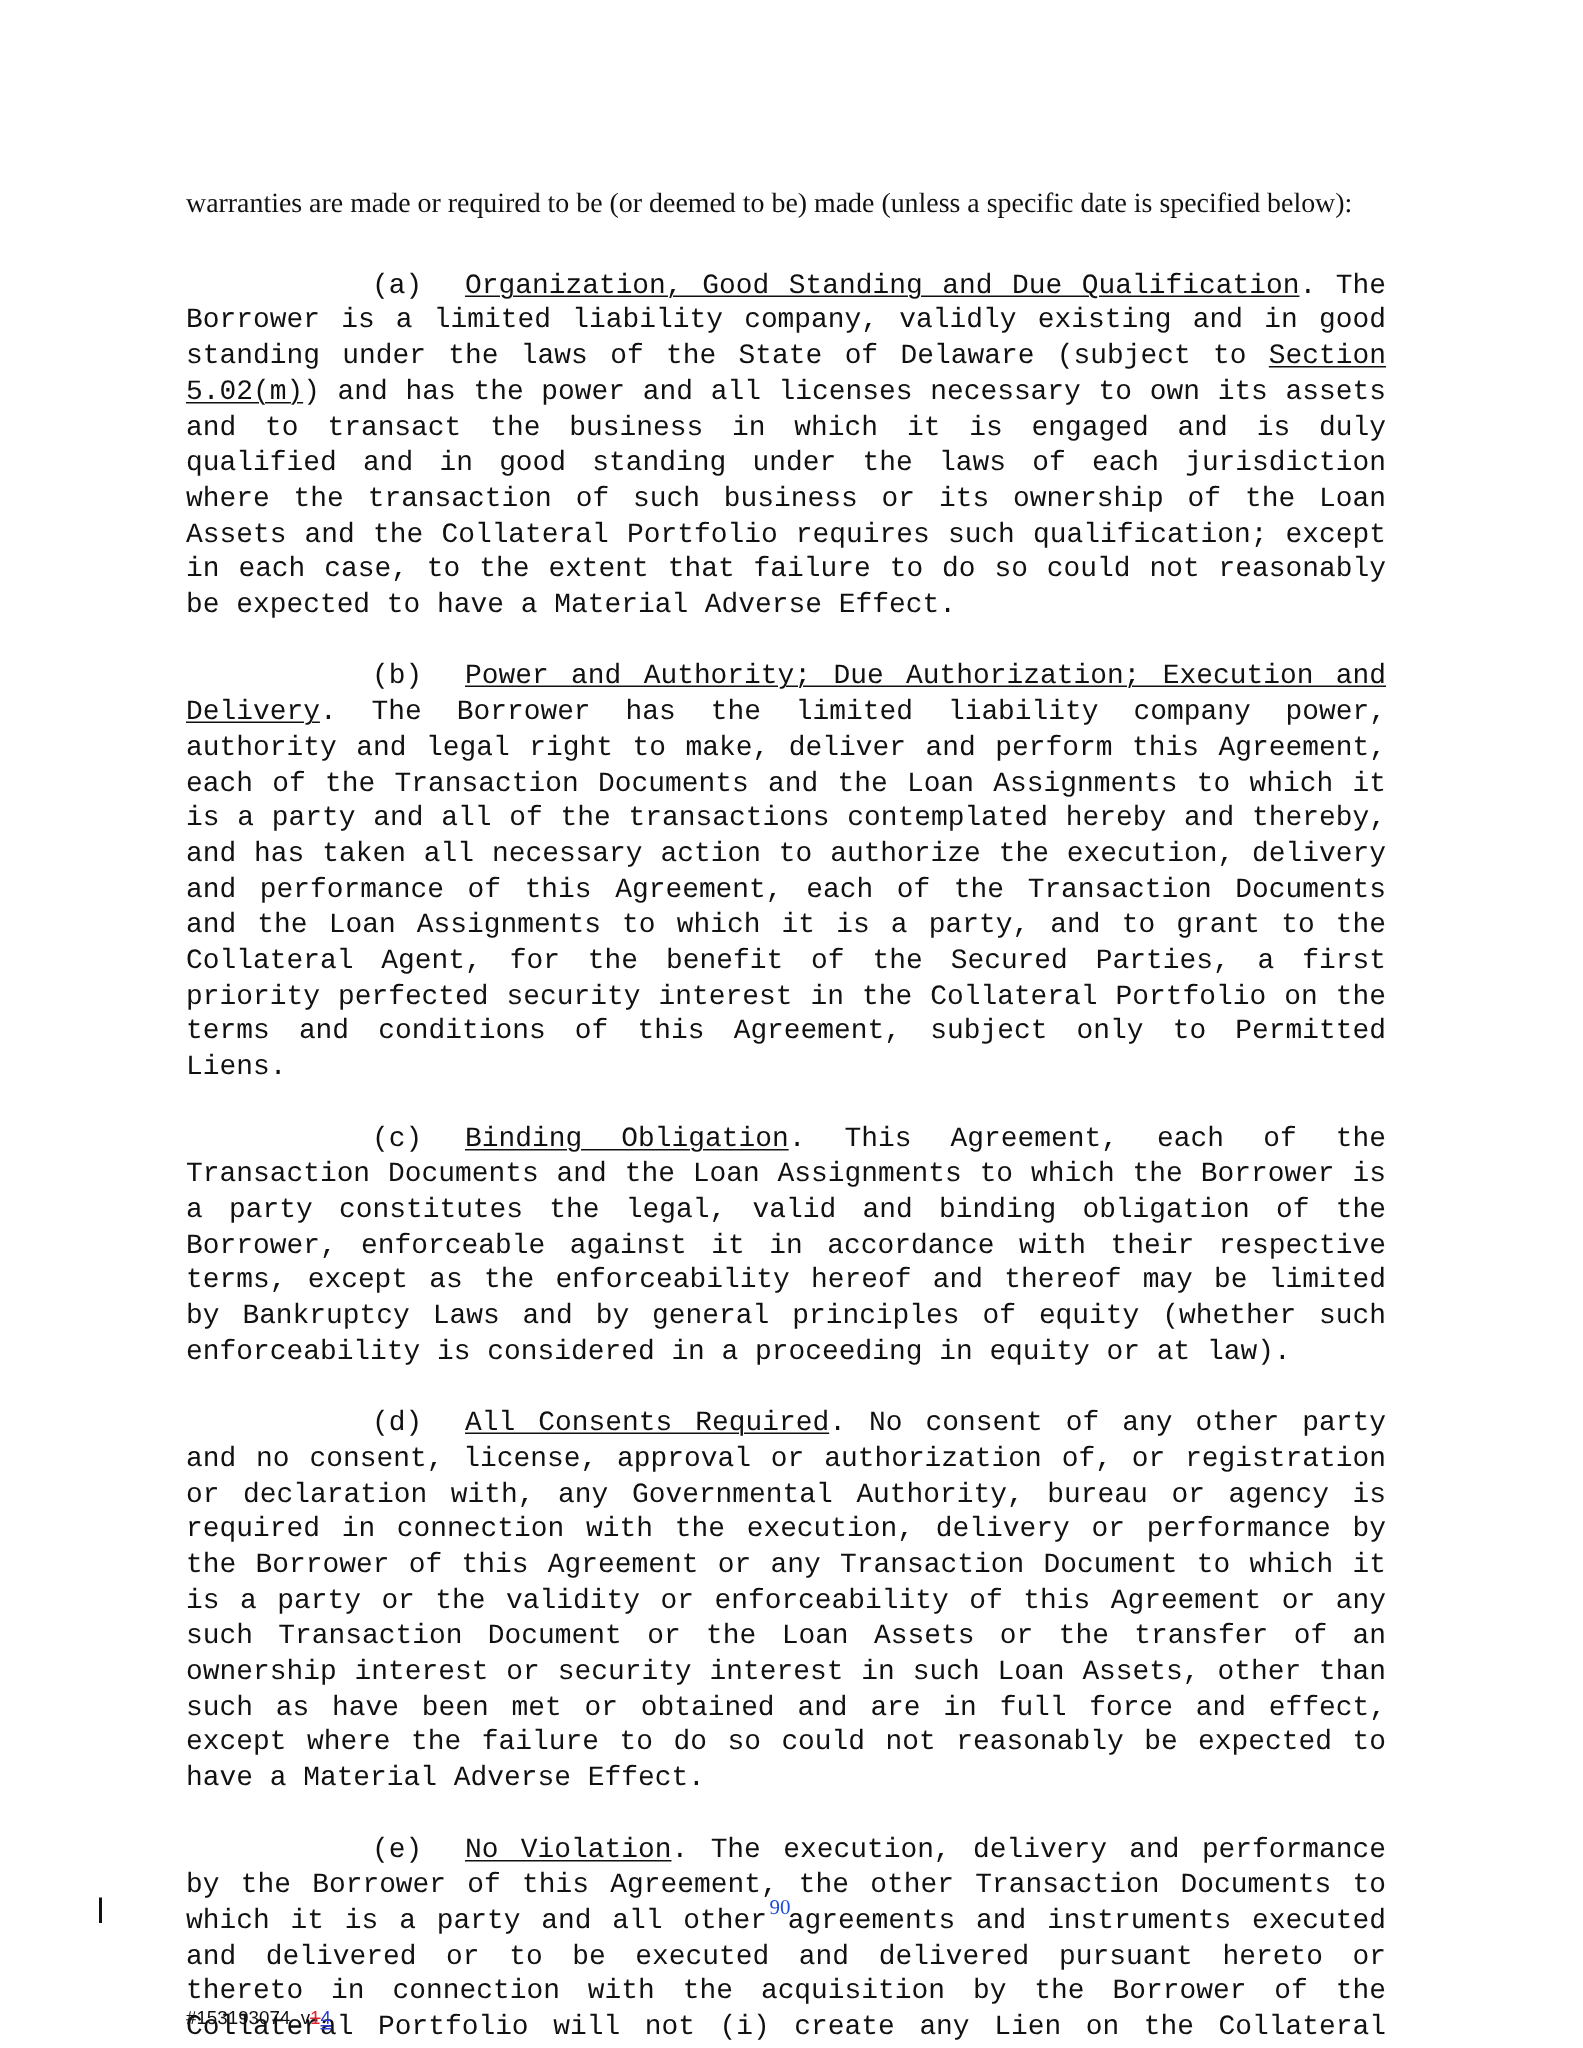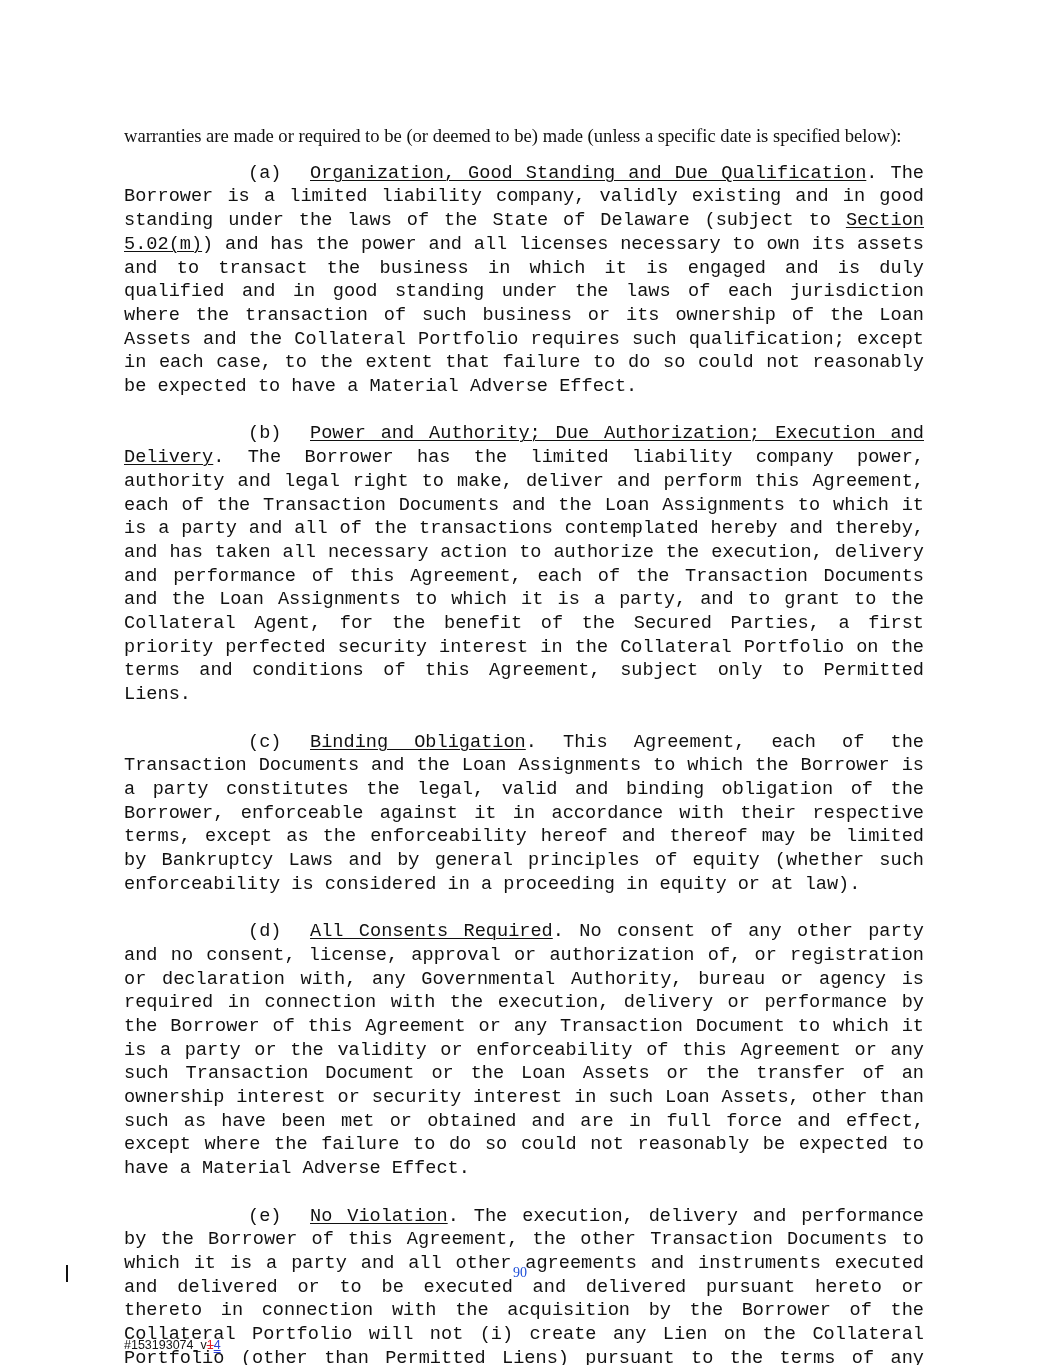--- a/index.html
+++ b/index.html
@@ -22,21 +22,21 @@
       width: 800px;
     }
     p {
       margin: 0;
       font-size: 18.6px;
       line-height: 23.7px;
       text-align: justify;
       text-align-last: left;
     }
     p.intro {
-      margin-bottom: 14px;
+      margin-bottom: 31px;
     }
     p.clause {
       margin-bottom: 23.7px;
       text-indent: 124px;
       font-family: Liberation Mono, monospace;
     }
     .label {
       display: inline-block;
       width: 62px;
       text-indent: 0;

